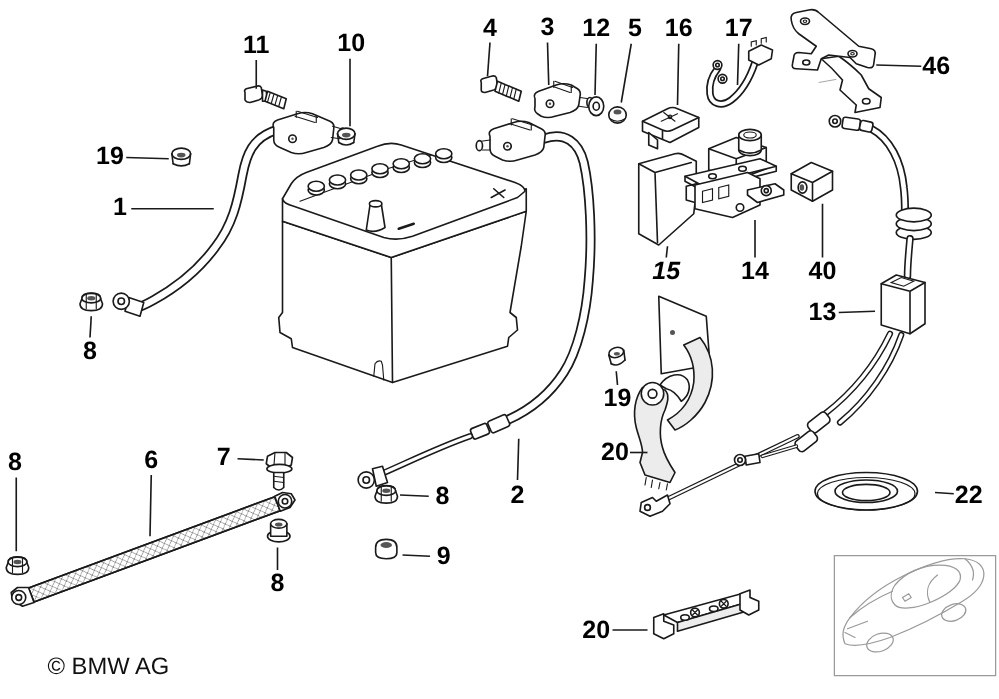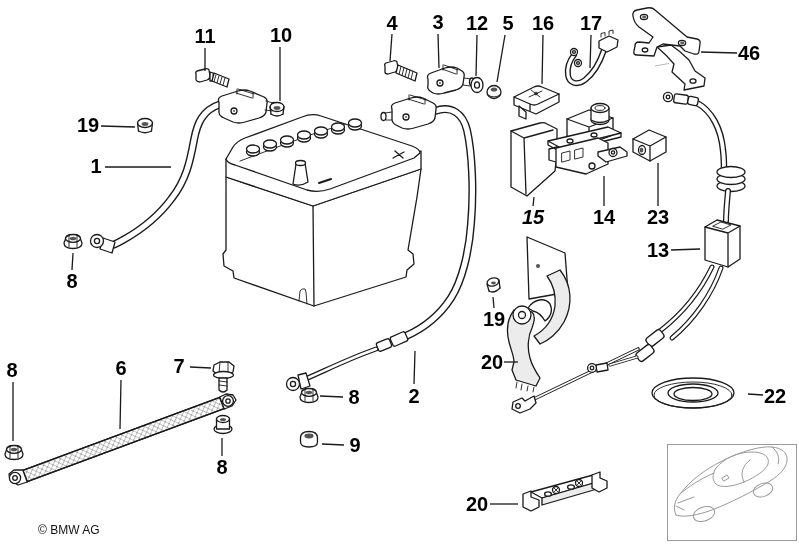--- a/index.html
+++ b/index.html
@@ -13,21 +13,21 @@
   svg .g1{stroke:#1a1a1a;stroke-width:1.3;fill:#ececec;stroke-linecap:round;stroke-linejoin:round;}
   svg .thin{stroke:#1a1a1a;stroke-width:0.9;fill:none;stroke-linecap:round;}
   svg .dk{fill:#555;stroke:none;}
   svg .co{stroke:#1a1a1a;fill:none;stroke-linecap:round;}
   svg .ci{stroke:#ffffff;fill:none;stroke-linecap:round;}
   svg .car{stroke:#9a9a9a;stroke-width:1;fill:none;stroke-linecap:round;stroke-linejoin:round;}
   .callout{
     position:absolute;transform:translate(-50%,-50%);
     font-weight:bold;font-size:20px;line-height:1;color:#000;white-space:nowrap;cursor:pointer;
   }
-  .footer-copyright{position:absolute;left:38px;top:523px;font-size:12px;color:#111;}
+  .footer-copyright{position:absolute;left:38px;top:523px;font-size:19px;color:#111;}
   .image-code{position:absolute;left:667px;top:541px;width:130px;text-align:center;
     font-size:13px;letter-spacing:1px;color:#4a4a4a;}
 </style>
 </head>
 <body>
 
 <div class="stage" id="stage">
 
 <svg width="799" height="559" viewBox="0 0 799 559">
   <defs>
@@ -369,21 +369,21 @@
     <div class="callout" style="left: 72px; top: 281px;">8</div>
     <div class="callout" style="left: 392px; top: 23px;">4</div>
     <div class="callout" style="left: 438px; top: 22px;">3</div>
     <div class="callout" style="left: 477px; top: 23px;">12</div>
     <div class="callout" style="left: 508px; top: 23px;">5</div>
     <div class="callout" style="left: 543px; top: 23px;">16</div>
     <div class="callout" style="left: 591px; top: 23px;">17</div>
     <div class="callout" style="left: 749px; top: 53px;">46</div>
     <div class="callout" style="left: 533px; top: 217px; font-style: italic;">15</div>
     <div class="callout" style="left: 604px; top: 217px; text-align: right;">14</div>
-    <div class="callout" style="left: 658px; top: 217px;">23</div>
+    <div class="callout" style="left: 658px; top: 217px;">40</div>
     <div class="callout" style="left: 658px; top: 250px;">13</div>
     <div class="callout" style="left: 494px; top: 319px;">19</div>
     <div class="callout" style="left: 492px; top: 362px;">20</div>
     <div class="callout" style="left: 414px; top: 396px;">2</div>
     <div class="callout" style="left: 354px; top: 397px;">8</div>
     <div class="callout" style="left: 355px; top: 445px;">9</div>
     <div class="callout" style="left: 12px; top: 370px;">8</div>
     <div class="callout" style="left: 121px; top: 368px;">6</div>
     <div class="callout" style="left: 179px; top: 366px;">7</div>
     <div class="callout" style="left: 222px; top: 467px;">8</div>

